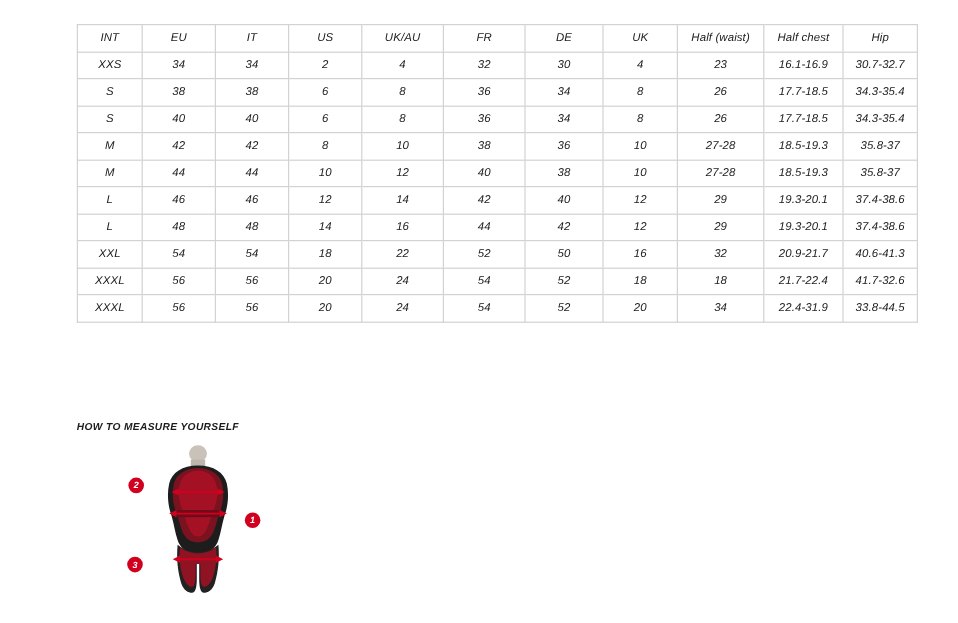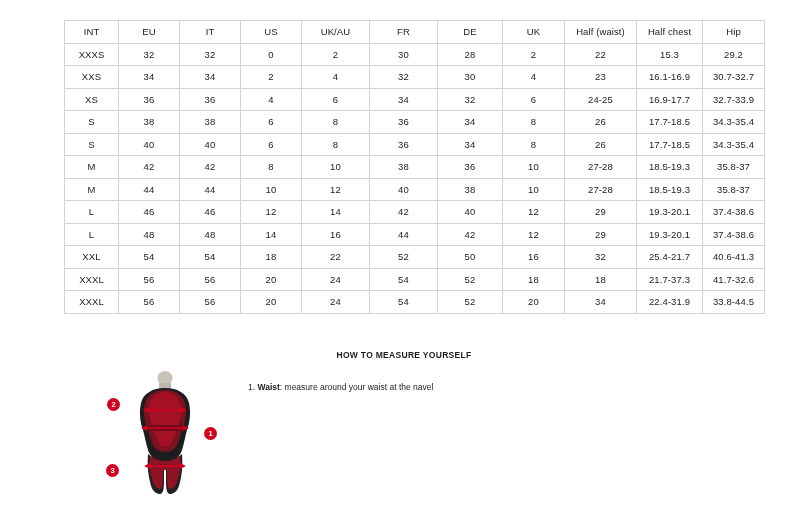--- a/index.html
+++ b/index.html
@@ -11,20 +11,21 @@
     width: 798px;
     height: 519px;
     font-family: "Liberation Sans", sans-serif;
     color: #222222;
     overflow: hidden;
   }
   .page {
     position: relative;
     width: 642px;
     height: 519px;
+    font-style: italic;
   }
   
   .table-wrap {
     position: absolute;
     left: 64px;
     top: 20px;
     width: 670px;
   }
   table.size-chart {
     border-collapse: collapse;
@@ -66,21 +67,20 @@
     left: 64px;
     top: 350px;
     width: 680px;
   }
   .measure-title {
     font-size: 8.5px;
     font-weight: bold;
     letter-spacing: 0.3px;
     color: #1c1c1c;
     margin-bottom: 10px;
-    text-align: center;
   }
   .measure-body {
     position: relative;
     display: flex;
     align-items: flex-start;
   }
   .figure-box {
     position: relative;
     width: 120px;
     height: 135px;
@@ -153,57 +153,31 @@
             <th>FR</th>
             <th>DE</th>
             <th>UK</th>
             <th>Half (waist)</th>
             <th>Half chest</th>
             <th>Hip</th>
           </tr>
       </thead>
       <tbody id="table-body">
           <tr>
-            <td>XXXS</td>
-            <td>32</td>
-            <td>32</td>
-            <td>0</td>
-            <td>2</td>
-            <td>30</td>
-            <td>28</td>
-            <td>2</td>
-            <td>22</td>
-            <td>15.3</td>
-            <td>29.2</td>
-          </tr>
-          <tr>
             <td>XXS</td>
             <td>34</td>
             <td>34</td>
             <td>2</td>
             <td>4</td>
             <td>32</td>
             <td>30</td>
             <td>4</td>
             <td>23</td>
             <td>16.1-16.9</td>
             <td>30.7-32.7</td>
-          </tr>
-          <tr>
-            <td>XS</td>
-            <td>36</td>
-            <td>36</td>
-            <td>4</td>
-            <td>6</td>
-            <td>34</td>
-            <td>32</td>
-            <td>6</td>
-            <td>24-25</td>
-            <td>16.9-17.7</td>
-            <td>32.7-33.9</td>
           </tr>
           <tr>
             <td>S</td>
             <td>38</td>
             <td>38</td>
             <td>6</td>
             <td>8</td>
             <td>36</td>
             <td>34</td>
             <td>8</td>
@@ -279,34 +253,34 @@
           <tr>
             <td>XXL</td>
             <td>54</td>
             <td>54</td>
             <td>18</td>
             <td>22</td>
             <td>52</td>
             <td>50</td>
             <td>16</td>
             <td>32</td>
-            <td>25.4-21.7</td>
+            <td>20.9-21.7</td>
             <td>40.6-41.3</td>
           </tr>
           <tr>
             <td>XXXL</td>
             <td>56</td>
             <td>56</td>
             <td>20</td>
             <td>24</td>
             <td>54</td>
             <td>52</td>
             <td>18</td>
             <td>18</td>
-            <td>21.7-37.3</td>
+            <td>21.7-22.4</td>
             <td>41.7-32.6</td>
           </tr>
           <tr>
             <td>XXXL</td>
             <td>56</td>
             <td>56</td>
             <td>20</td>
             <td>24</td>
             <td>54</td>
             <td>52</td>
@@ -358,18 +332,17 @@
           <polygon points="14,96 20,93 20,99" fill="#d2001f"></polygon>
           <polygon points="56,96 50,93 50,99" fill="#d2001f"></polygon>
         </svg>
 
         <div class="badge badge-1">1</div>
         <div class="badge badge-2">2</div>
         <div class="badge badge-3">3</div>
       </div>
 
       <div class="notes" id="measure-notes">
-          <div class="note"><span>1.</span> <b>Waist</b><span>: measure around your waist at the navel</span></div>
         </div>
     </div>
   </div>
 
 </div>
 
 </body></html>

